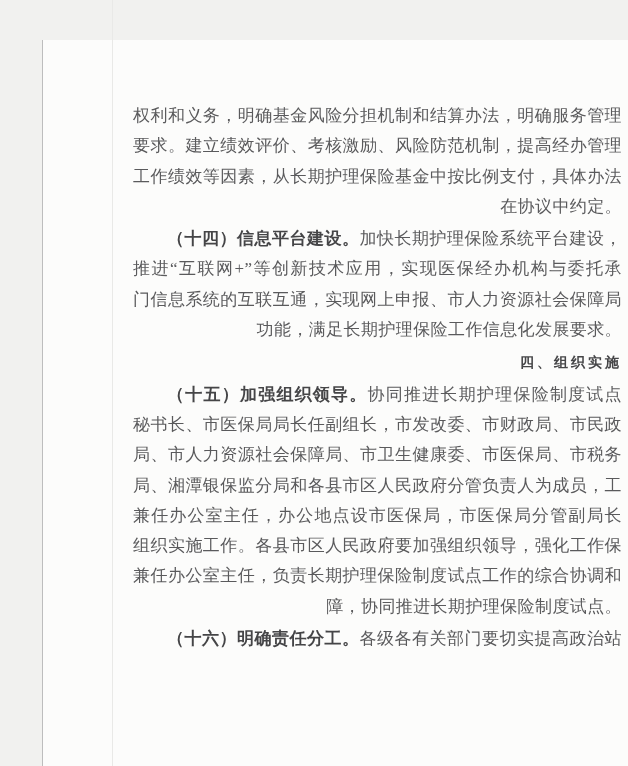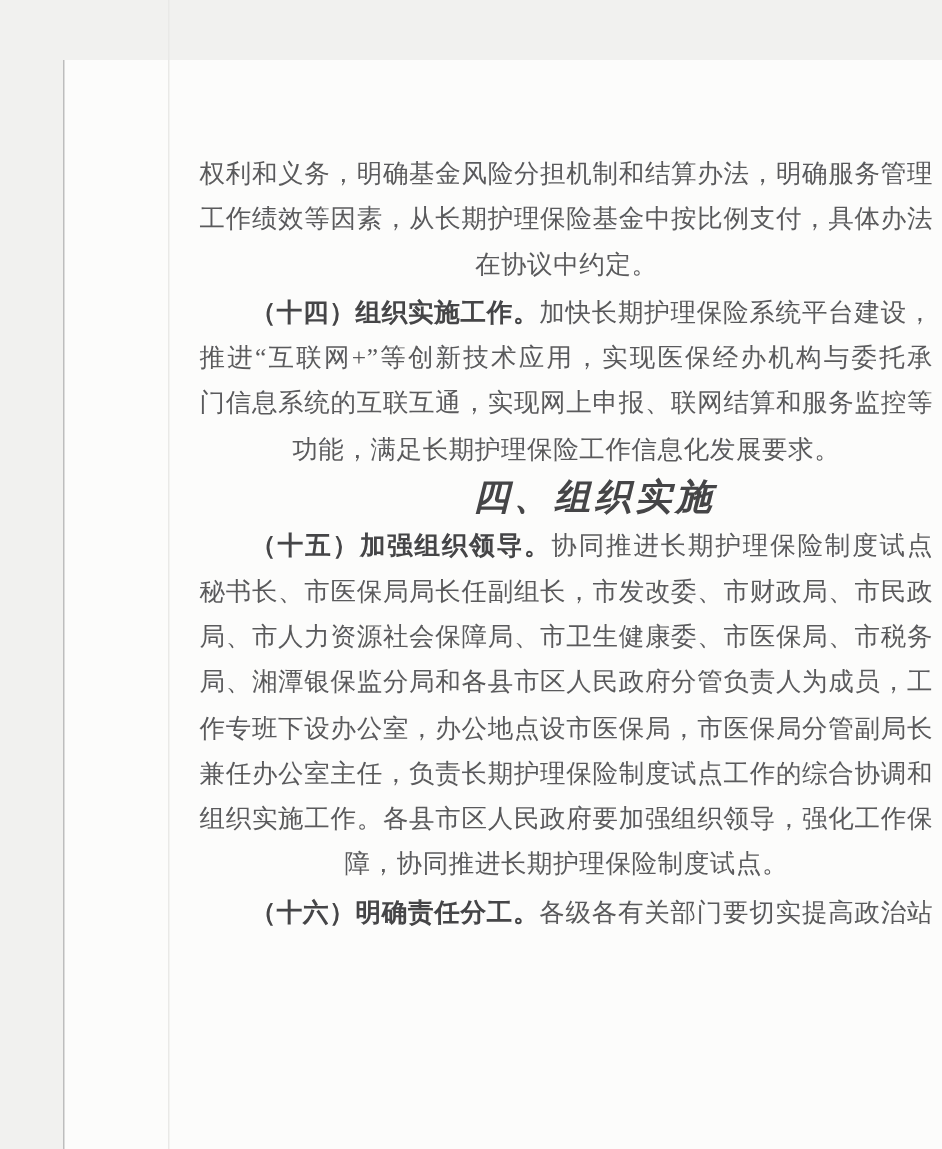--- a/index.html
+++ b/index.html
@@ -38,77 +38,77 @@
     position:absolute;
     left:90px;top:61px;
     width:489px;
     color:var(--body-text);
     font-size:17px;
     line-height:30.3px;
     letter-spacing:0.4px;
   }
   .para + .para{margin-top:2px;}
   .line{
-    text-align:center;
+    text-align:right;
     white-space:nowrap;
   }
   .line.justify{
     text-align:justify;
     text-align-last:justify;
     white-space:normal;
   }
   .line.indent{text-indent:2em;}
   .seg.bold-lead{
     font-weight:bold;
     color:var(--bold-text);
   }
   .para.heading .line{
     font-family:"Liberation Sans","DejaVu Sans",sans-serif;
     font-weight:bold;
-    font-size:24px;
+    font-size:14px;
     letter-spacing:3px;
     color:var(--heading-text);
     text-indent:38px;
-    font-style:italic;
   }
   .footer{
     position:absolute;
     left:117px;top:731px;
     font-size:14.5px;
     letter-spacing:1.5px;
     color:var(--footer-text);
   }
 </style>
 </head>
 <body>
 
 <div class="page">
   <div class="content">
       <div class="para body">
         <div class="line justify"><span class="seg">权利和义务，明确基金风险分担机制和结算办法，明确服务管理</span></div>
+        <div class="line justify"><span class="seg">要求。建立绩效评价、考核激励、风险防范机制，提高经办管理</span></div>
         <div class="line justify"><span class="seg">工作绩效等因素，从长期护理保险基金中按比例支付，具体办法</span></div>
         <div class="line"><span class="seg">在协议中约定。</span></div>
       </div>
       <div class="para body">
-        <div class="line justify indent"><span class="seg bold-lead">（十四）组织实施工作。</span><span class="seg">加快长期护理保险系统平台建设，</span></div>
+        <div class="line justify indent"><span class="seg bold-lead">（十四）信息平台建设。</span><span class="seg">加快长期护理保险系统平台建设，</span></div>
         <div class="line justify"><span class="seg">推进“互联网+”等创新技术应用，实现医保经办机构与委托承</span></div>
-        <div class="line justify"><span class="seg">门信息系统的互联互通，实现网上申报、联网结算和服务监控等</span></div>
+        <div class="line justify"><span class="seg">门信息系统的互联互通，实现网上申报、市人力资源社会保障局</span></div>
         <div class="line"><span class="seg">功能，满足长期护理保险工作信息化发展要求。</span></div>
       </div>
       <div class="para heading">
         <div class="line indent"><span class="seg bold-lead">四、组织实施</span></div>
       </div>
       <div class="para body">
         <div class="line justify indent"><span class="seg bold-lead">（十五）加强组织领导。</span><span class="seg">协同推进长期护理保险制度试点</span></div>
         <div class="line justify"><span class="seg">秘书长、市医保局局长任副组长，市发改委、市财政局、市民政</span></div>
         <div class="line justify"><span class="seg">局、市人力资源社会保障局、市卫生健康委、市医保局、市税务</span></div>
         <div class="line justify"><span class="seg">局、湘潭银保监分局和各县市区人民政府分管负责人为成员，工</span></div>
-        <div class="line justify"><span class="seg">作专班下设办公室，办公地点设市医保局，市医保局分管副局长</span></div>
+        <div class="line justify"><span class="seg">兼任办公室主任，办公地点设市医保局，市医保局分管副局长</span></div>
+        <div class="line justify"><span class="seg">组织实施工作。各县市区人民政府要加强组织领导，强化工作保</span></div>
         <div class="line justify"><span class="seg">兼任办公室主任，负责长期护理保险制度试点工作的综合协调和</span></div>
-        <div class="line justify"><span class="seg">组织实施工作。各县市区人民政府要加强组织领导，强化工作保</span></div>
         <div class="line"><span class="seg">障，协同推进长期护理保险制度试点。</span></div>
       </div>
       <div class="para body">
         <div class="line justify indent"><span class="seg bold-lead">（十六）明确责任分工。</span><span class="seg">各级各有关部门要切实提高政治站</span></div>
       </div>
     </div>
   <div class="footer">— 8 —</div>
 </div>
 <div class="crease"></div>
 

